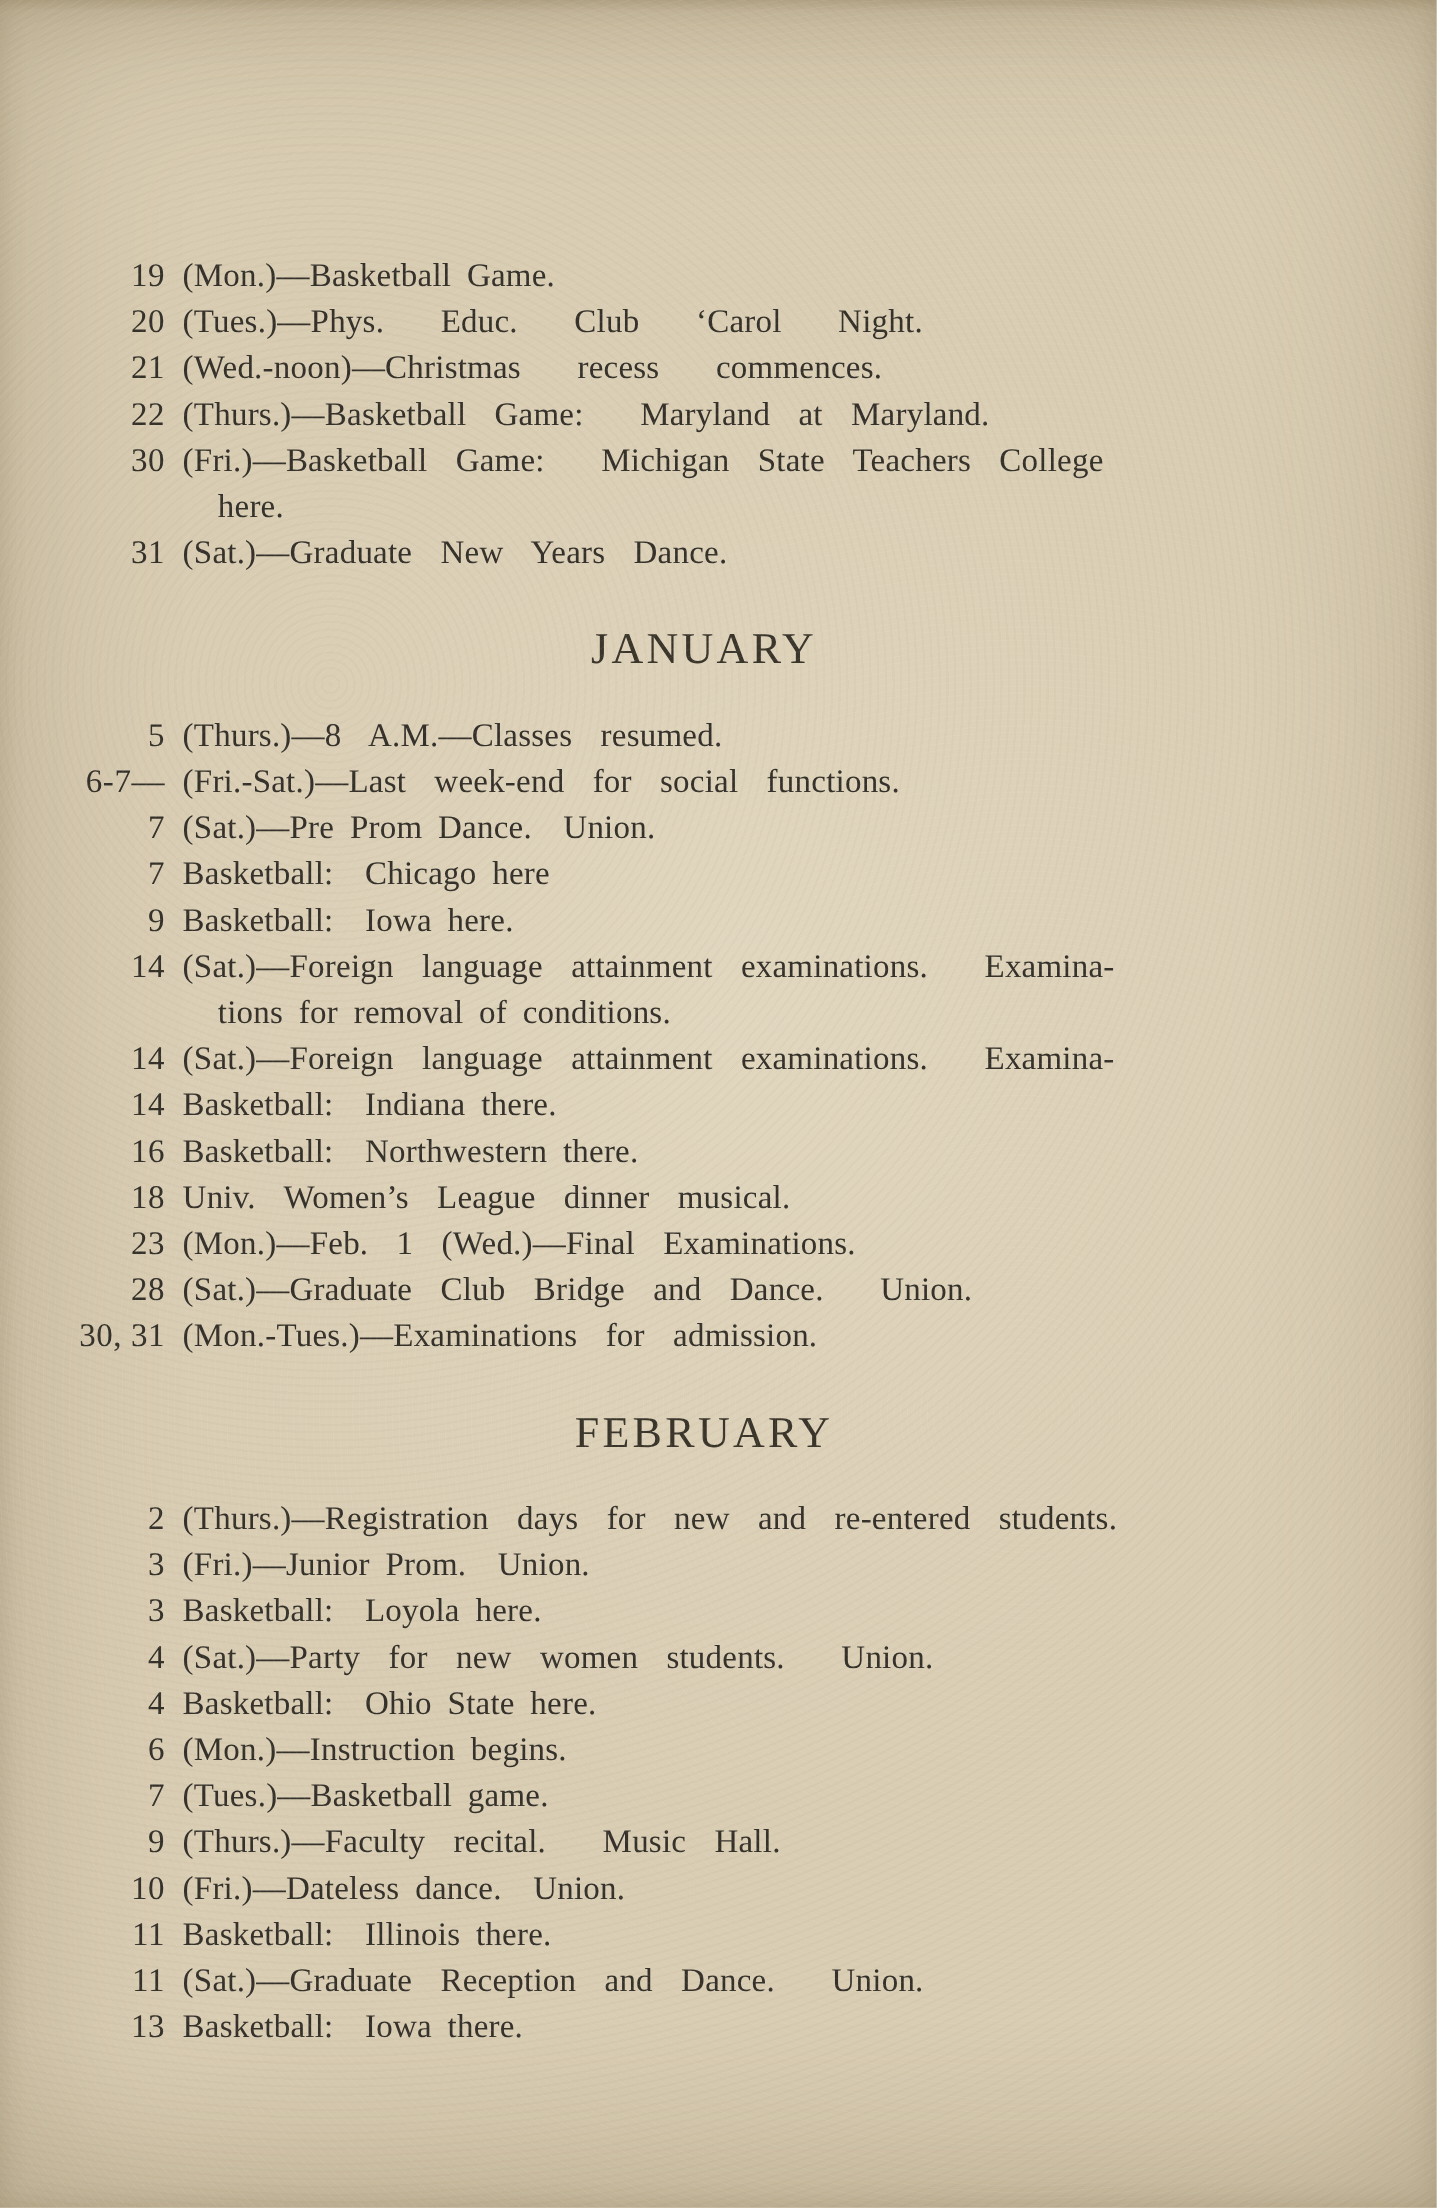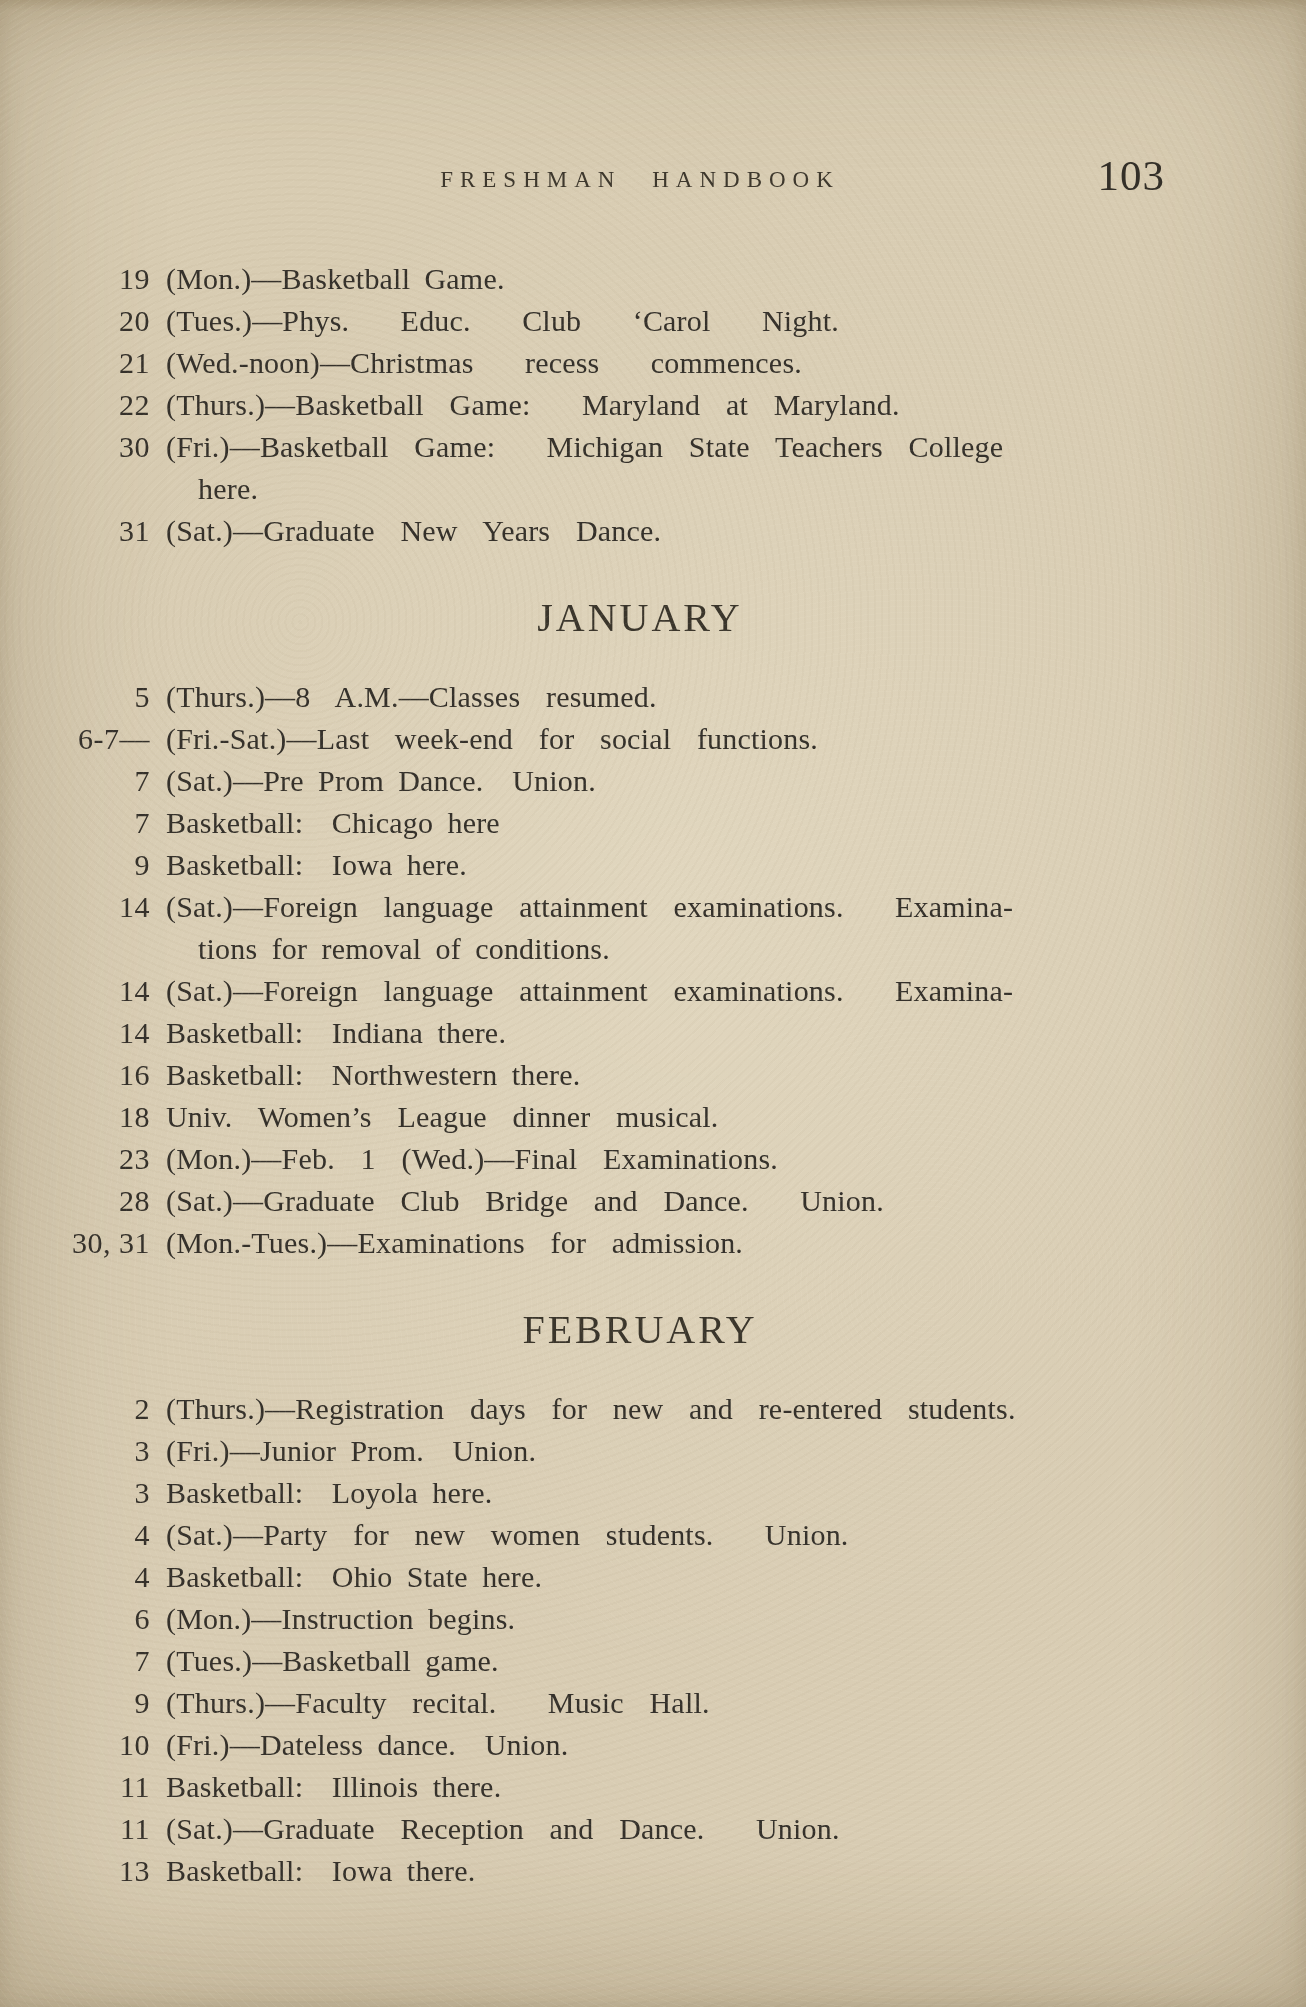--- a/index.html
+++ b/index.html
@@ -52,24 +52,20 @@
   }
   .event .txt.wide{word-spacing:0.6em;}
   .event.cont .txt{margin-left:48px;}
 </style>
 </head>
 <body>
 
 <div class="page">
   <div class="texture"></div>
 
-  <div class="pagehead">
-    <span class="running-title">FRESHMAN HANDBOOK</span>
-    <span class="page-number">103</span>
-  </div>
 
   <div class="events" id="sections-root">
       <div class="event">
         <span class="num">19</span>
         <span class="txt">(Mon.)—Basketball Game.</span>
       </div>
       <div class="event">
         <span class="num">20</span>
         <span class="txt wide">(Tues.)—Phys.  Educ.  Club  ‘Carol  Night.</span>
       </div>

